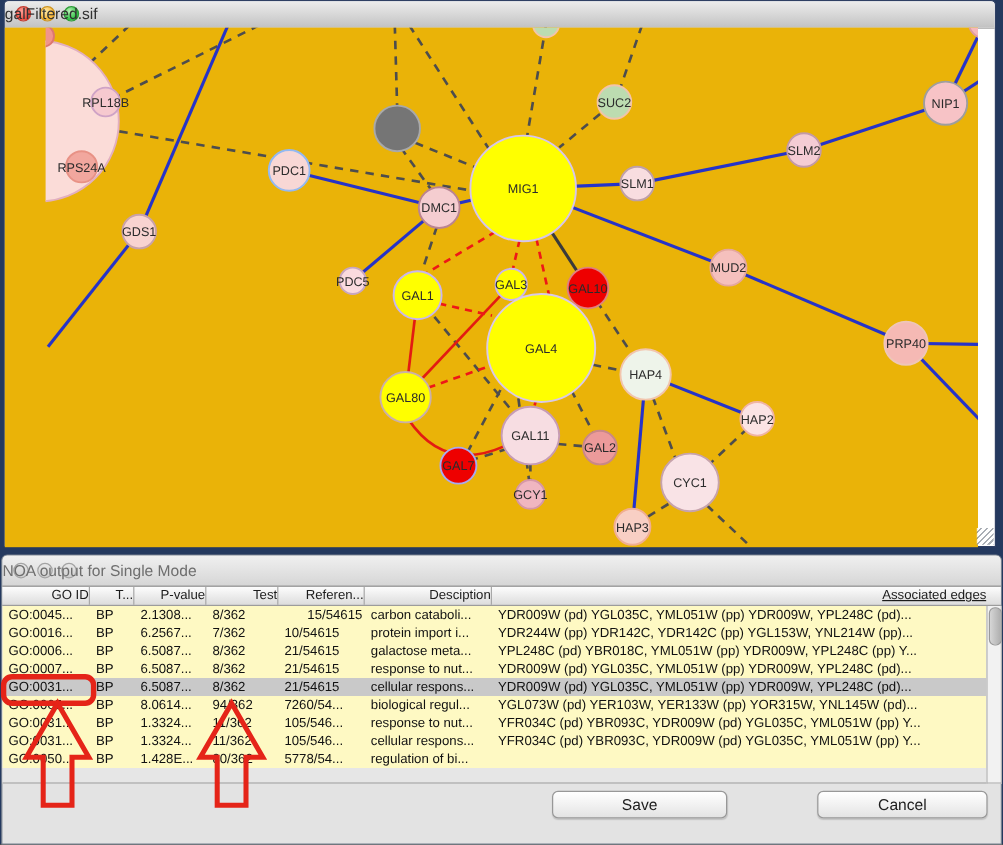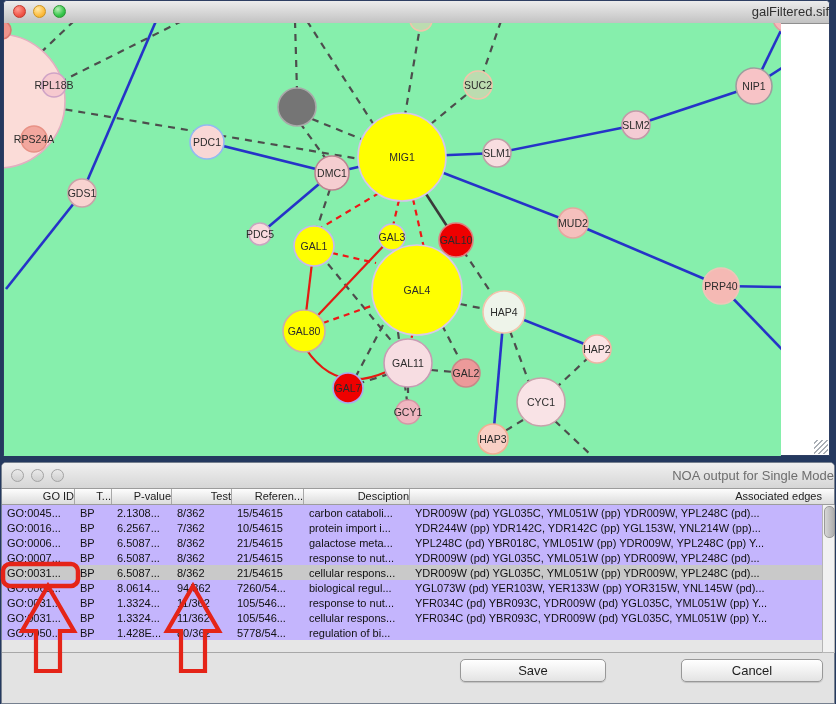--- a/index.html
+++ b/index.html
@@ -2,51 +2,51 @@
 <html><head>
 <meta charset="utf-8">
 <style>
   html,body{margin:0;padding:0;}
   body{width:836px;height:704px;overflow:hidden;background:#24395f;
        font-family:"Liberation Sans","DejaVu Sans",sans-serif;position:relative;}
   .window{position:absolute;box-sizing:border-box;}
   .titlebar{position:absolute;left:0;right:0;top:0;height:22px;
     background:linear-gradient(#ececec,#cfcfcf 70%,#c2c2c2);
     border-bottom:1px solid #8f8f8f;border-radius:4px 4px 0 0;}
-  .titlebar .title{position:absolute;left:0;right:0;top:3px;text-align:right;
+  .titlebar .title{position:absolute;left:0;right:0;top:3px;text-align:left;
     font-size:13px;color:#303030;}
   .lights{position:absolute;left:9px;top:4px;display:flex;gap:7px;}
   .light{width:13px;height:13px;border-radius:50%;box-sizing:border-box;}
   .light.red{background:radial-gradient(circle at 35% 30%,#ff9d94,#f1574a 60%,#d8382c);border:1px solid #c33a2e;}
   .light.yellow{background:radial-gradient(circle at 35% 30%,#ffe9a8,#fdbd41 60%,#e49f22);border:1px solid #ce951f;}
   .light.green{background:radial-gradient(circle at 35% 30%,#baf0b6,#37c64c 60%,#1fa337);border:1px solid #2a9b33;}
   .light.hollow{background:linear-gradient(#e9e9e9,#cfcfcf);border:1px solid #a3a3a3;}
 
   
   #net-window{left:3px;top:0;width:827px;height:456px;background:#fff;
     border:1px solid #2e3f63;border-radius:4px 4px 0 0;}
-  #net-canvas{position:absolute;left:0;top:22px;width:777px;height:433px;background:#86efac;overflow:hidden;}
+  #net-canvas{position:absolute;left:0;top:22px;width:777px;height:433px;background:#eab308;overflow:hidden;padding-left:34px;}
   #net-svg{display:block;}
   #grip{position:absolute;right:1px;bottom:1px;width:14px;height:14px;
     background:repeating-linear-gradient(135deg,#ffffff 0 2px,#9aa0a8 2px 3.5px);opacity:.85;}
 
   
   #noa-window{left:1px;top:462px;width:834px;height:242px;background:#e3e3e3;
     border:1px solid #76808f;border-radius:5px 5px 0 0;}
   #noa-window .titlebar{height:25px;background:linear-gradient(#f0f0f0,#d6d6d6);padding-left:28px;}
   #noa-window .title{top:5px;color:#6e6e6e;font-size:13px;}
   #noa-window .lights{top:6px;}
   #noa-head{position:absolute;left:0;top:25px;height:17px;width:832px;display:flex;
     background:linear-gradient(#fdfdfd,#dcdcdc);border-top:1px solid #9c9c9c;border-bottom:1px solid #9c9c9c;box-sizing:border-box;}
   .hcell{box-sizing:border-box;border-right:1px solid #a8a8a8;font-size:11px;color:#1c1c1c;
     text-align:right;line-height:15px;white-space:nowrap;overflow:hidden;}
   .hcell:last-child{border-right:none;}
   #noa-scrollpane{position:absolute;left:0;top:42px;width:820px;height:148px;background:#e6e6e6;
     border-bottom:1px solid #a8a8a8;box-sizing:border-box;overflow:hidden;}
-  .trow{display:flex;height:15px;background:#c4b5fd;}
+  .trow{display:flex;height:15px;background:#fef9c3;}
   .trow.selected{background:#c9c9c9;}
   .tcell{box-sizing:border-box;padding:1px 2px 0 5px;font-size:11px;color:#111;
     white-space:nowrap;overflow:hidden;line-height:14px;}
   #noa-scrollbar{position:absolute;left:820px;top:42px;width:13px;height:148px;background:#f2f2f2;
     border:1px solid #b5b5b5;border-top:none;box-sizing:border-box;}
   #noa-thumb{margin:1px;width:9px;height:30px;border-radius:5px;
     background:linear-gradient(90deg,#d6d6d6,#aeaeae);border:1px solid #9a9a9a;}
   .mac-btn{position:absolute;height:23px;border:1px solid #989898;border-radius:5px;
     background:linear-gradient(#ffffff,#f0f0f0 55%,#e3e3e3);font-size:13px;color:#1d1d1d;
     font-family:"Liberation Sans","DejaVu Sans",sans-serif;box-shadow:0 1px 1px rgba(0,0,0,.15);}
@@ -198,29 +198,29 @@
     </div>
     <div class="title">NOA output for Single Mode</div>
   </div>
   <div id="noa-head">
       <div class="hcell" style="width: 73px;">GO ID</div>
       <div class="hcell" style="width: 37px;">T...</div>
       <div class="hcell" style="width: 60px;">P-value</div>
       <div class="hcell" style="width: 60px;">Test</div>
       <div class="hcell" style="width: 72px;">Referen...</div>
       <div class="hcell" style="width: 106px;">Desciption</div>
-      <div class="hcell" style="width: 412px;">Associated edges</div>
+      <div class="hcell" style="width: 412px; text-decoration: underline;">Associated edges</div>
     </div>
   <div id="noa-scrollpane">
       <div class="trow">
         <div class="tcell" style="width: 73px;">GO:0045...</div>
         <div class="tcell" style="width: 37px;">BP</div>
         <div class="tcell" style="width: 60px;">2.1308...</div>
         <div class="tcell" style="width: 60px;">8/362</div>
-        <div class="tcell" style="width: 72px;">15/54615</div>
+        <div class="tcell" style="width: 72px; text-align: right;">15/54615</div>
         <div class="tcell" style="width: 106px;">carbon cataboli...</div>
         <div class="tcell" style="width: 412px;">YDR009W (pd) YGL035C, YML051W (pp) YDR009W, YPL248C (pd)...</div>
       </div>
       <div class="trow">
         <div class="tcell" style="width: 73px;">GO:0016...</div>
         <div class="tcell" style="width: 37px;">BP</div>
         <div class="tcell" style="width: 60px;">6.2567...</div>
         <div class="tcell" style="width: 60px;">7/362</div>
         <div class="tcell" style="width: 72px;">10/54615</div>
         <div class="tcell" style="width: 106px;">protein import i...</div>

